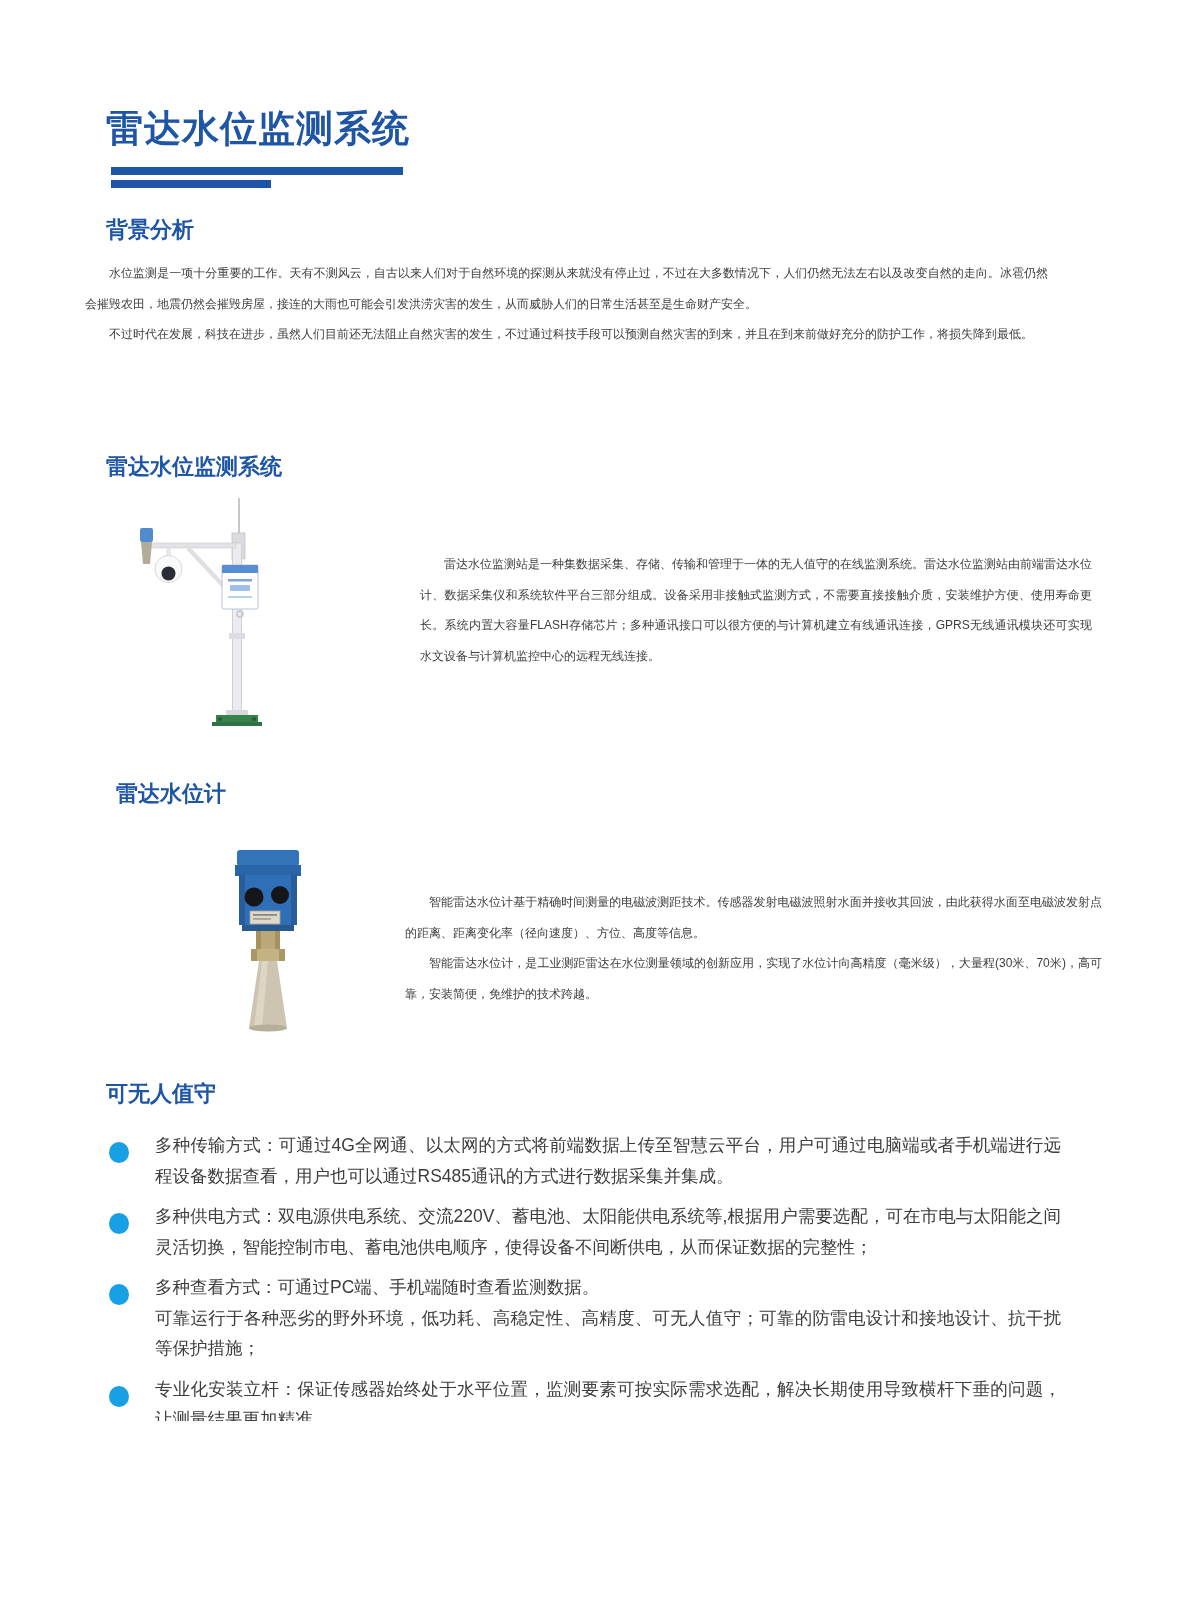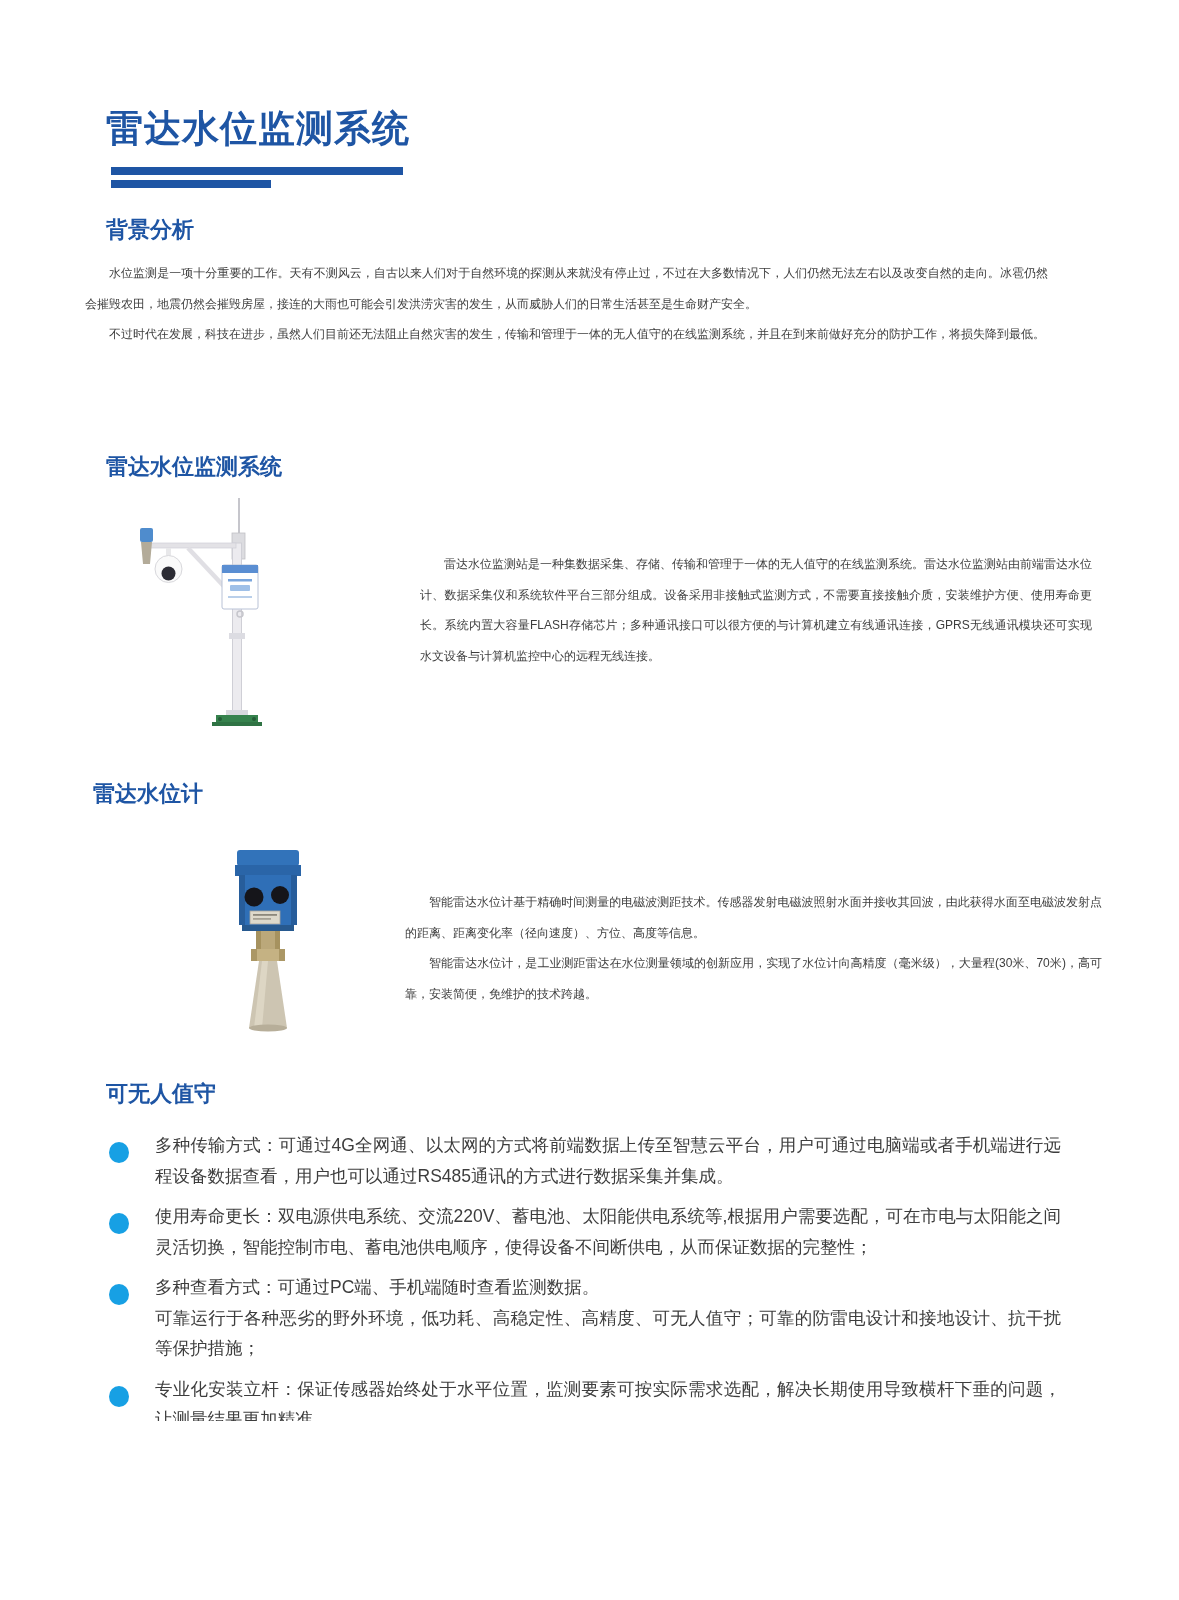--- a/index.html
+++ b/index.html
@@ -22,21 +22,21 @@
   .rule{background:#1e55a4;height:8px;}
   .rule-1{left:111px;top:167px;width:292px;}
   .rule-2{left:111px;top:180px;width:160px;}
   .sec-heading{
     font-size:22px;font-weight:bold;
     color:#1e55a4;
     white-space:nowrap;
   }
   .h-background{left:106px;top:215px;}
   .h-system{left:106px;top:452px;}
-  .h-gauge{left:93px;top:779px;}
+  .h-gauge{left:116px;top:779px;}
   .h-features{left:106px;top:1079px;}
   .body-text{
     font-size:12px;line-height:30.5px;
     color:#3d3d3d;
     text-align:justify;
   }
   .bg-block{left:85px;top:258px;width:963px;}
   .bg-block p{margin:0;text-indent:2em;}
   .sys-para{left:420px;top:549px;width:672px;}
   .sys-para p{margin:0;text-indent:2em;}
@@ -70,21 +70,21 @@
 
 <div class="page">
 
   <div class="abs page-title">雷达水位监测系统</div>
   <div class="abs rule rule-1"></div>
   <div class="abs rule rule-2"></div>
 
   <div class="abs sec-heading h-background">背景分析</div>
   <div class="abs body-text bg-block">
     <p>水位监测是一项十分重要的工作。天有不测风云，自古以来人们对于自然环境的探测从来就没有停止过，不过在大多数情况下，人们仍然无法左右以及改变自然的走向。冰雹仍然会摧毁农田，地震仍然会摧毁房屋，接连的大雨也可能会引发洪涝灾害的发生，从而威胁人们的日常生活甚至是生命财产安全。</p>
-    <p>不过时代在发展，科技在进步，虽然人们目前还无法阻止自然灾害的发生，传输和管理于一体的无人值守的在线监测系统，并且在到来前做好充分的防护工作，将损失降到最低。</p>
+    <p>不过时代在发展，科技在进步，虽然人们目前还无法阻止自然灾害的发生，不过通过科技手段可以预测自然灾害的到来，并且在到来前做好充分的防护工作，将损失降到最低。</p>
   </div>
 
   <div class="abs sec-heading h-system">雷达水位监测系统</div>
 
   <svg class="abs figure fig-station" viewBox="0 0 270 257" xmlns="http://www.w3.org/2000/svg">
 
     <rect x="128" y="15" width="2" height="40" fill="#c6c6cc"></rect>
     <rect x="122" y="50" width="13" height="26" fill="#dcdce0" stroke="#c0c0c6" stroke-width="0.8"></rect>
 
     <rect x="122.5" y="60" width="9" height="172" fill="#ecebef" stroke="#cfcfd6" stroke-width="1"></rect>
@@ -162,21 +162,21 @@
 
   <div class="abs sec-heading h-features">可无人值守</div>
 
   <div class="abs features-list">
     <div class="feature-item">
       <span class="feature-dot"></span>
       <span class="feature-text">多种传输方式：可通过4G全网通、以太网的方式将前端数据上传至智慧云平台，用户可通过电脑端或者手机端进行远程设备数据查看，用户也可以通过RS485通讯的方式进行数据采集并集成。</span>
     </div>
     <div class="feature-item">
       <span class="feature-dot"></span>
-      <span class="feature-text">使用寿命更长：双电源供电系统、交流220V、蓄电池、太阳能供电系统等,根据用户需要选配，可在市电与太阳能之间灵活切换，智能控制市电、蓄电池供电顺序，使得设备不间断供电，从而保证数据的完整性；</span>
+      <span class="feature-text">多种供电方式：双电源供电系统、交流220V、蓄电池、太阳能供电系统等,根据用户需要选配，可在市电与太阳能之间灵活切换，智能控制市电、蓄电池供电顺序，使得设备不间断供电，从而保证数据的完整性；</span>
     </div>
     <div class="feature-item">
       <span class="feature-dot"></span>
       <span class="feature-text">多种查看方式：可通过PC端、手机端随时查看监测数据。
 可靠运行于各种恶劣的野外环境，低功耗、高稳定性、高精度、可无人值守；可靠的防雷电设计和接地设计、抗干扰等保护措施；</span>
     </div>
     <div class="feature-item">
       <span class="feature-dot"></span>
       <span class="feature-text">专业化安装立杆：保证传感器始终处于水平位置，监测要素可按实际需求选配，解决长期使用导致横杆下垂的问题，让测量结果更加精准。</span>
     </div>

